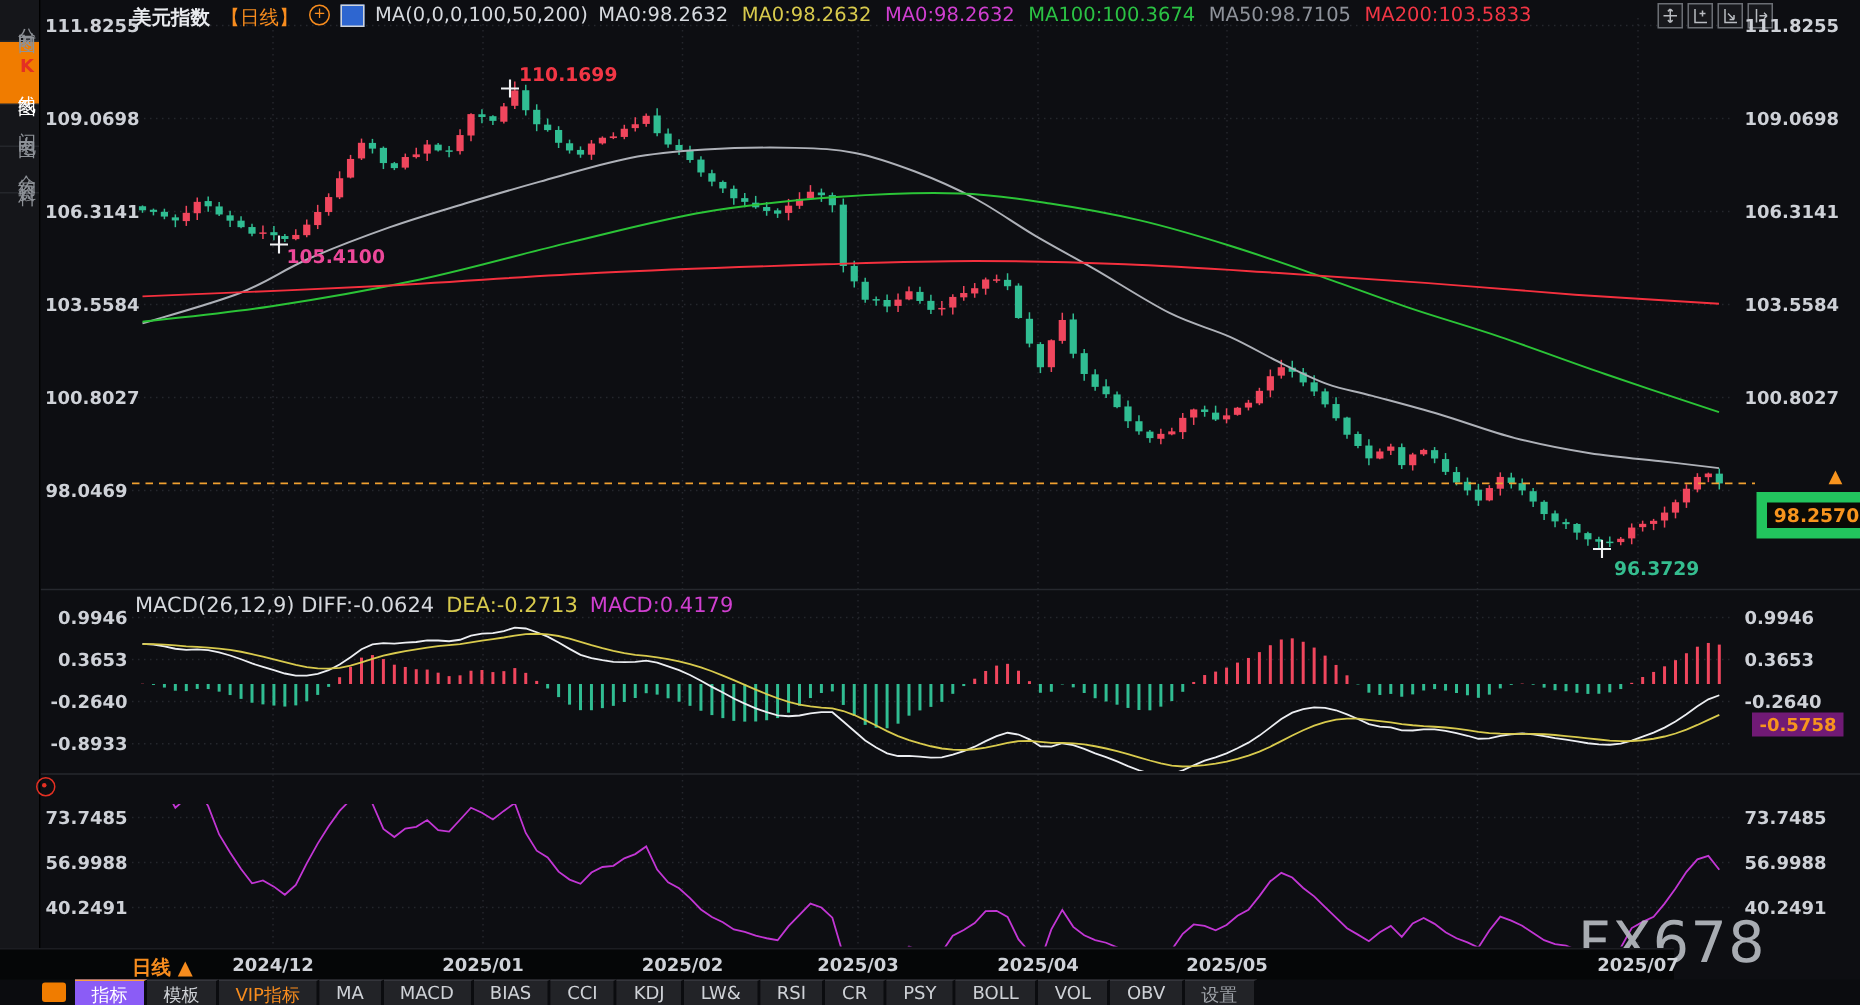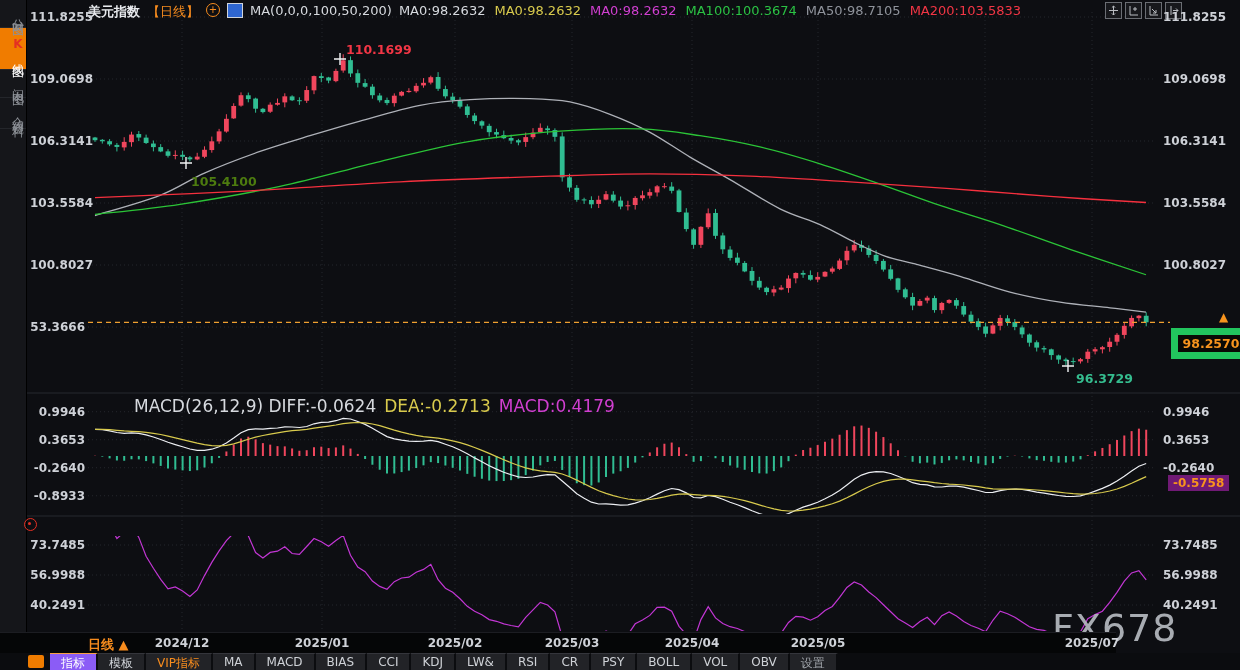--- a/index.html
+++ b/index.html
@@ -19,21 +19,21 @@
   .hdr .per{color:#f78c1e;}
   .oplus{display:inline-block;width:12px;height:12px;border:1px solid #f78c1e;border-radius:50%;
       color:#f78c1e;font-size:10px;line-height:11px;text-align:center;}
   .chartthumb{display:inline-block;width:14px;height:13px;background:#2e66d0;border:1px solid #cfd4db;}
   .topicons{position:absolute;left:1105px;top:2px;display:flex;gap:3px;}
   .ticon{width:15px;height:15px;border:1px solid #6b6e74;background:#17181c;display:flex;align-items:center;justify-content:center;cursor:pointer;}
   
   .ylab{position:absolute;font-size:12px;font-weight:bold;color:#ced1d7;transform:translateY(-50%);}
   .ylab.l{right:1157px;text-align:right;}
   .ylab.r{left:1163px;text-align:left;}
-  .panel-hdr{position:absolute;left:90px;font-size:17px;white-space:nowrap;margin-left:44px;}
+  .panel-hdr{position:absolute;left:90px;font-size:14px;white-space:nowrap;}
   .panel-hdr span{margin-right:8px;}
   
   .anno{position:absolute;font-size:12.5px;font-weight:bold;white-space:nowrap;}
   
   .pbadge{position:absolute;left:1171px;top:328px;width:66px;height:17px;border:7px solid #22c55e;
       background:#0a0a06;color:#f7941e;font-size:12.5px;font-weight:bold;text-align:center;line-height:17px;}
   .parrow{position:absolute;left:1219px;top:310px;color:#f7941e;font-size:12px;}
   .mbadge{position:absolute;left:1168px;top:475px;background:#701a75;color:#f7941e;
       font-size:12px;font-weight:bold;padding:1px 5px;}
   
@@ -585,21 +585,21 @@
         </svg>
       </span>
   </div>
 
   <div id="labels">
       <div class="ylab l" style="top: 17px; left: 30px; width: 55px;">111.8255</div>
       <div class="ylab l" style="top: 79px; left: 30px; width: 55px;">109.0698</div>
       <div class="ylab l" style="top: 141px; left: 30px; width: 55px;">106.3141</div>
       <div class="ylab l" style="top: 203px; left: 30px; width: 55px;">103.5584</div>
       <div class="ylab l" style="top: 265px; left: 30px; width: 55px;">100.8027</div>
-      <div class="ylab l" style="top: 327px; left: 30px; width: 55px;">53.3666</div>
+      <div class="ylab l" style="top: 327px; left: 30px; width: 55px;">98.0469</div>
       <div class="ylab r" style="top: 17px;">111.8255</div>
       <div class="ylab r" style="top: 79px;">109.0698</div>
       <div class="ylab r" style="top: 141px;">106.3141</div>
       <div class="ylab r" style="top: 203px;">103.5584</div>
       <div class="ylab r" style="top: 265px;">100.8027</div>
       <div class="ylab l" style="top: 412px; left: 30px; width: 55px;">0.9946</div>
       <div class="ylab l" style="top: 440px; left: 30px; width: 55px;">0.3653</div>
       <div class="ylab l" style="top: 468px; left: 30px; width: 55px;">-0.2640</div>
       <div class="ylab l" style="top: 496px; left: 30px; width: 55px;">-0.8933</div>
       <div class="ylab r" style="top: 412px;">0.9946</div>
@@ -616,21 +616,21 @@
   <div class="panel-hdr" id="macdHdr" style="top:396px"><span style="color: rgb(214, 217, 222);">MACD(26,12,9) DIFF:-0.0624</span><span style="color: rgb(216, 202, 77);">DEA:-0.2713</span><span style="color: rgb(208, 63, 208);">MACD:0.4179</span></div>
 
   <div class="parrow">▲</div>
   <div class="pbadge">98.2570</div>
   <div class="mbadge">-0.5758</div>
 
   <div class="alarm"></div>
 
   <div id="annos">
       <div class="anno" style="left: 346px; top: 42px; color: rgb(242, 54, 69);">110.1699</div>
-      <div class="anno" style="left: 191px; top: 174px; color: #4d7c0f;">105.4100</div>
+      <div class="anno" style="left: 191px; top: 163px; color: #ec4899;">105.4100</div>
       <div class="anno" style="left: 1076px; top: 371px; color: rgb(53, 189, 143);">96.3729</div>
     </div>
 
   <div class="watermark">FX678</div>
 
   <div class="daterow" id="daterow">
     <span class="period">日线 ▲</span>
   <div class="dlab" style="left: 182px;">2024/12</div>
       <div class="dlab" style="left: 322px;">2025/01</div>
       <div class="dlab" style="left: 455px;">2025/02</div>

